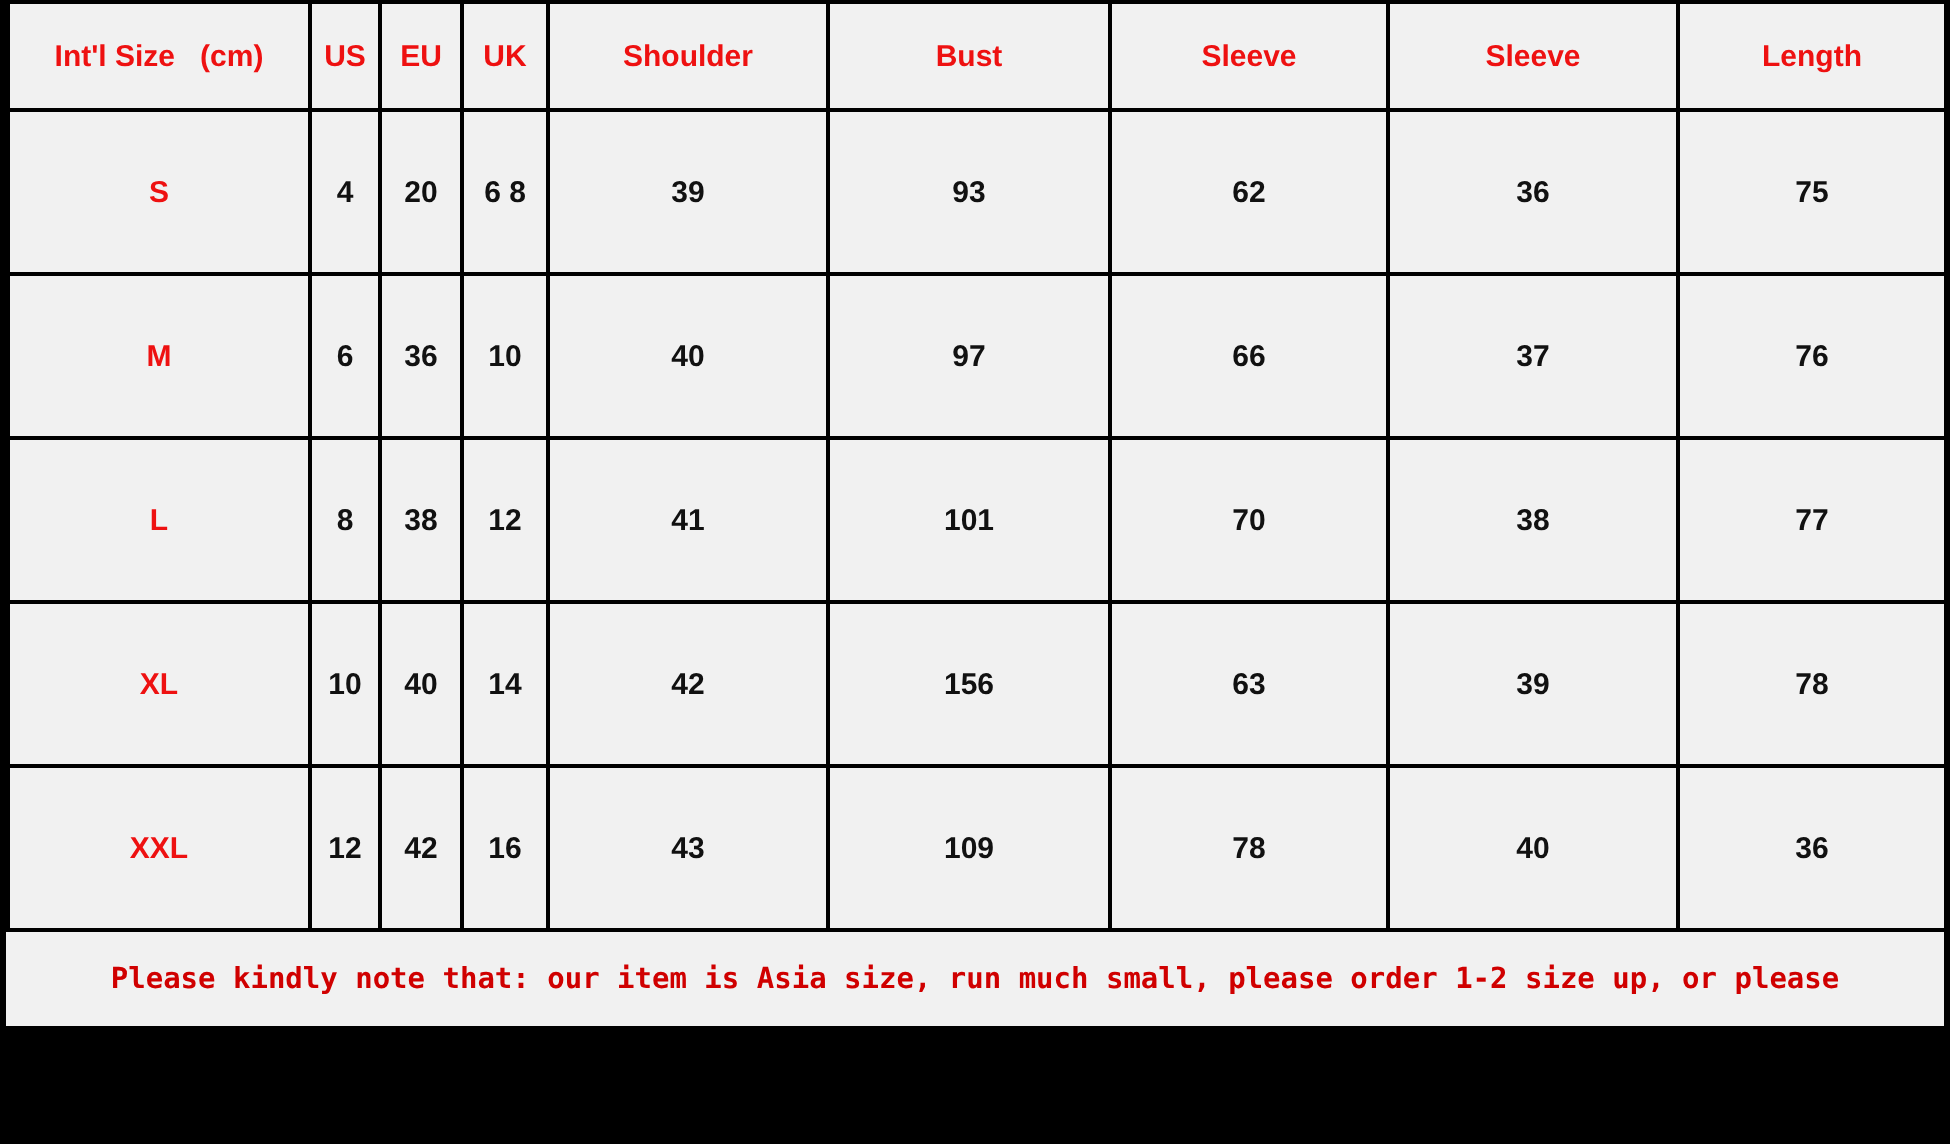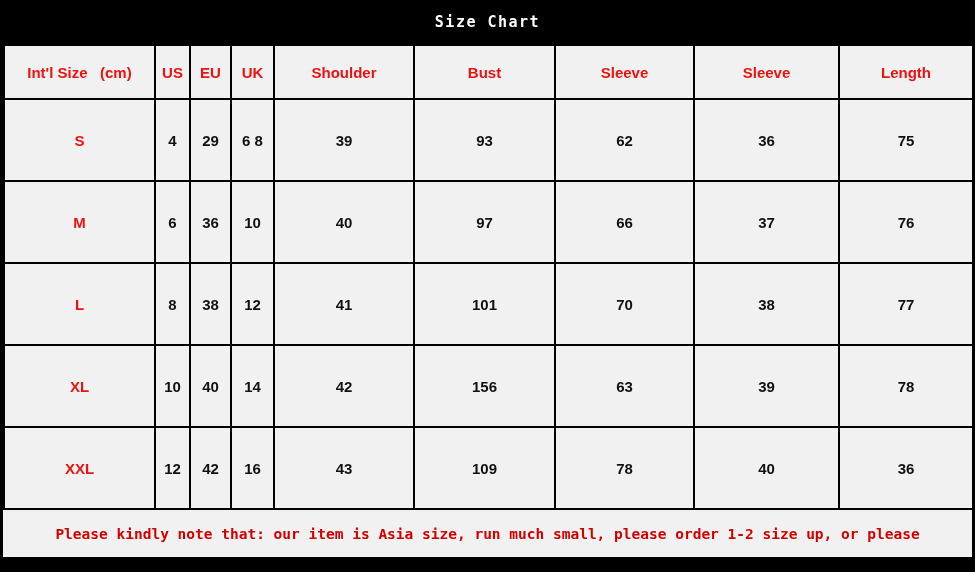--- a/index.html
+++ b/index.html
@@ -112,23 +112,20 @@
     line-height: 1.45;
     padding: 14px 8px 12px 8px;
     box-sizing: border-box;
   }
 </style>
 </head>
 <body>
 
 <div class="size-chart">
 
-  <div class="title-bar">
-    <span class="title-text">Size Chart</span>
-  </div>
 
   <div class="table-wrap">
     <table class="chart">
       <colgroup>
         <col class="c-intl">
           <col class="c-us">
           <col class="c-eu">
           <col class="c-uk">
         <col class="c-sh">
           <col class="c-bust">
@@ -145,21 +142,21 @@
           <td>Shoulder</td>
           <td>Bust</td>
           <td>Sleeve</td>
           <td>Sleeve</td>
           <td>Length</td>
         </tr>
 
         <tr class="data-row">
           <td class="size-label">S</td>
           <td>4</td>
-          <td>29</td>
+          <td>20</td>
           <td>6 8</td>
           <td>39</td>
           <td>93</td>
           <td>62</td>
           <td>36</td>
           <td>75</td>
         </tr>
 
         <tr class="data-row">
           <td class="size-label">M</td>

